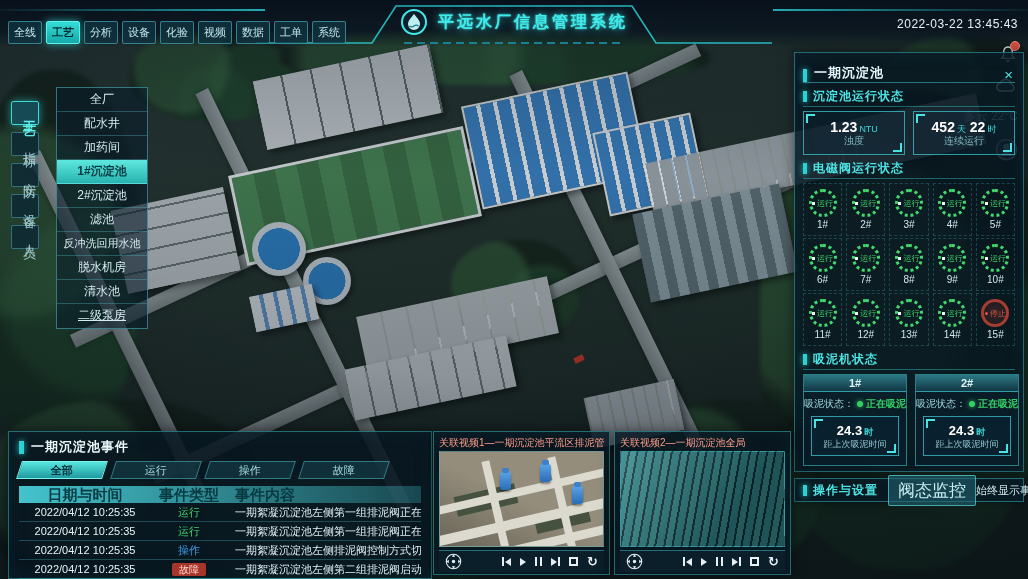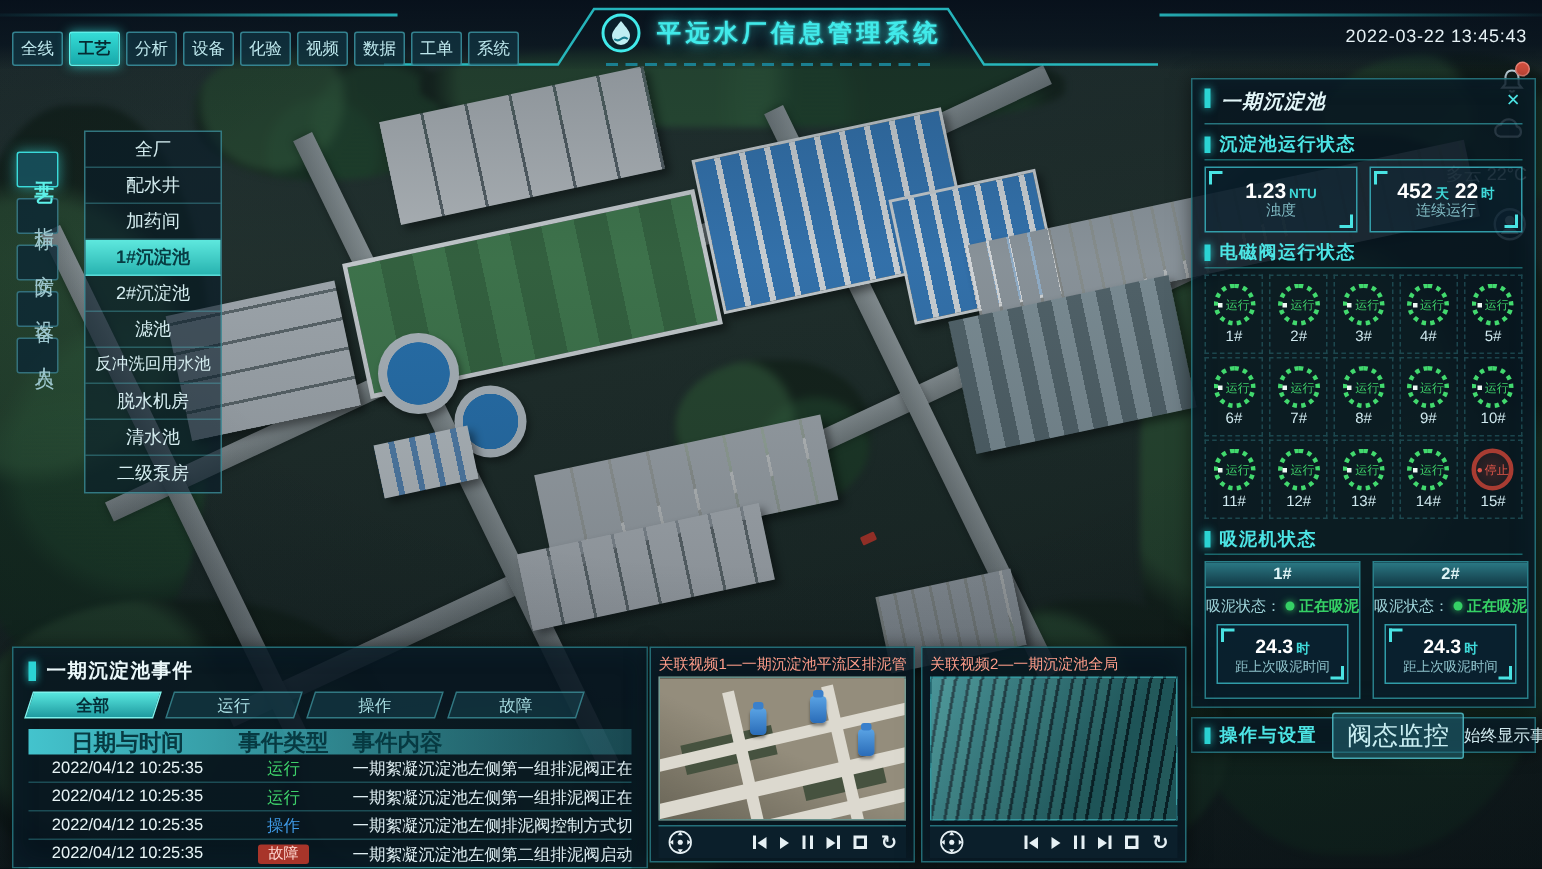--- a/index.html
+++ b/index.html
@@ -46,44 +46,44 @@
   
   .vtabs { position:absolute; left:11px; top:101px; width:28px; }
   .vtab { writing-mode:vertical-rl; text-orientation:upright; width:28px; padding:8px 0; margin-bottom:7px;
     text-align:center; font-size:13px; letter-spacing:3px; color:#9cc6cd;
     background:rgba(12,38,52,.78); border:1px solid rgba(80,170,185,.55); border-radius:2px; cursor:pointer; }
   .vtab.active { color:#5df0e8; font-weight:bold; background:rgba(24,84,96,.85); border-color:#3adada; box-shadow:0 0 9px rgba(61,218,218,.6); }
   .submenu { position:absolute; left:56px; top:87px; width:92px; background:rgba(9,29,42,.62);
     border:1px solid rgba(80,190,200,.55); }
   .submenu-item { height:24px; line-height:23px; text-align:center; font-size:12px; color:#d5edf0;
     border-bottom:1px solid rgba(80,190,200,.35); cursor:pointer; white-space:nowrap; overflow:hidden; }
-  .submenu-item:last-child { border-bottom:none; }
+  .submenu-item:last-child { border-bottom:none;text-decoration:underline; }
   .submenu-item.active { background:linear-gradient(180deg,#5ee8de,#28b3b0); color:#073c43; font-weight:bold; }
 
   
   .panel { position:absolute; background:rgba(7,21,32,.84); border:1px solid rgba(62,192,202,.5);
     box-shadow:0 0 12px rgba(0,0,0,.5), inset 0 0 18px rgba(20,70,90,.18); }
   .sec-hd { display:flex; align-items:center; height:18px; margin:6px 0 4px 0;
     border-bottom:1px solid rgba(53,220,220,.4); padding-bottom:3px; }
   .sec-hd::before { content:""; width:4px; height:11px; background:#2bd4d4; margin-right:6px; box-shadow:0 0 6px rgba(43,212,212,.9); }
   .sec-hd span { font-size:12px; font-weight:bold; color:#4ce4e4; letter-spacing:1px; white-space:nowrap; }
   .cbox { position:relative; border:1px solid rgba(62,198,210,.75); background:rgba(12,40,56,.35); }
   .cbox::before { content:""; position:absolute; left:2px; top:2px; width:7px; height:7px; border-left:2px solid #49e3e3; border-top:2px solid #49e3e3; }
   .cbox::after { content:""; position:absolute; right:2px; bottom:2px; width:7px; height:7px; border-right:2px solid #49e3e3; border-bottom:2px solid #49e3e3; }
 
   
   .right-panel { left:794px; top:52px; width:230px; height:420px; padding:6px 8px; }
-  .rp-header { display:flex; align-items:flex-start; height:24px; border-bottom:1px solid rgba(62,192,202,.55);font-style:italic; }
+  .rp-header { display:flex; align-items:flex-end; height:24px; border-bottom:1px solid rgba(62,192,202,.55); }
   .rp-header::before { content:""; width:4px; height:13px; background:#2bd4d4; margin-right:7px; box-shadow:0 0 6px rgba(43,212,212,.9); }
   .rp-title { font-size:13px; font-weight:bold; color:#e2f6f8; letter-spacing:1px; flex:1; }
   .rp-close { font-size:15px; color:#4ce4e4; cursor:pointer; line-height:1; padding:0 2px; }
   .stat-row { display:flex; gap:8px; margin-top:2px; }
   .stat-card { flex:1; height:44px; display:flex; flex-direction:column; align-items:center; justify-content:center; gap:2px; }
   .stat-val { font-size:14px; font-weight:bold; color:#ffffff; line-height:1; }
-  .stat-val .unit { font-size:9px; font-weight:bold; color:#3fd9d9; margin-left:2px; }
+  .stat-val .unit { font-size:9px; font-weight:normal; color:#3fd9d9; margin-left:2px; }
   .stat-lbl { font-size:10px; color:#7fb9c2; line-height:1; }
   .valve-grid { display:grid; grid-template-columns:repeat(5,1fr); gap:2px 4px; margin-top:2px; }
   .valve { height:53px; border:1px dashed rgba(80,200,210,.25); display:flex; flex-direction:column; align-items:center; justify-content:center; gap:3px; cursor:pointer; }
   .valve-ring { width:28px; height:28px; border-radius:50%; border:3px dotted #42d96e; display:flex; align-items:center; justify-content:center; }
   .valve-status { font-size:8px; color:#3fd36a; white-space:nowrap; display:flex; align-items:center; }
   .valve-status::before { content:""; width:3px; height:3px; background:#eef8f4; margin-right:2px; }
   .valve[data-state="stop"] .valve-ring { border:3px solid #a83c32; background:radial-gradient(circle, rgba(168,60,50,.3), rgba(168,60,50,.08)); }
   .valve[data-state="stop"] .valve-status { color:#e0564a; }
   .valve[data-state="stop"] .valve-status::before { background:#e0564a; border-radius:50%; }
   .valve-id { font-size:10px; color:#cfe8ee; line-height:1; }

